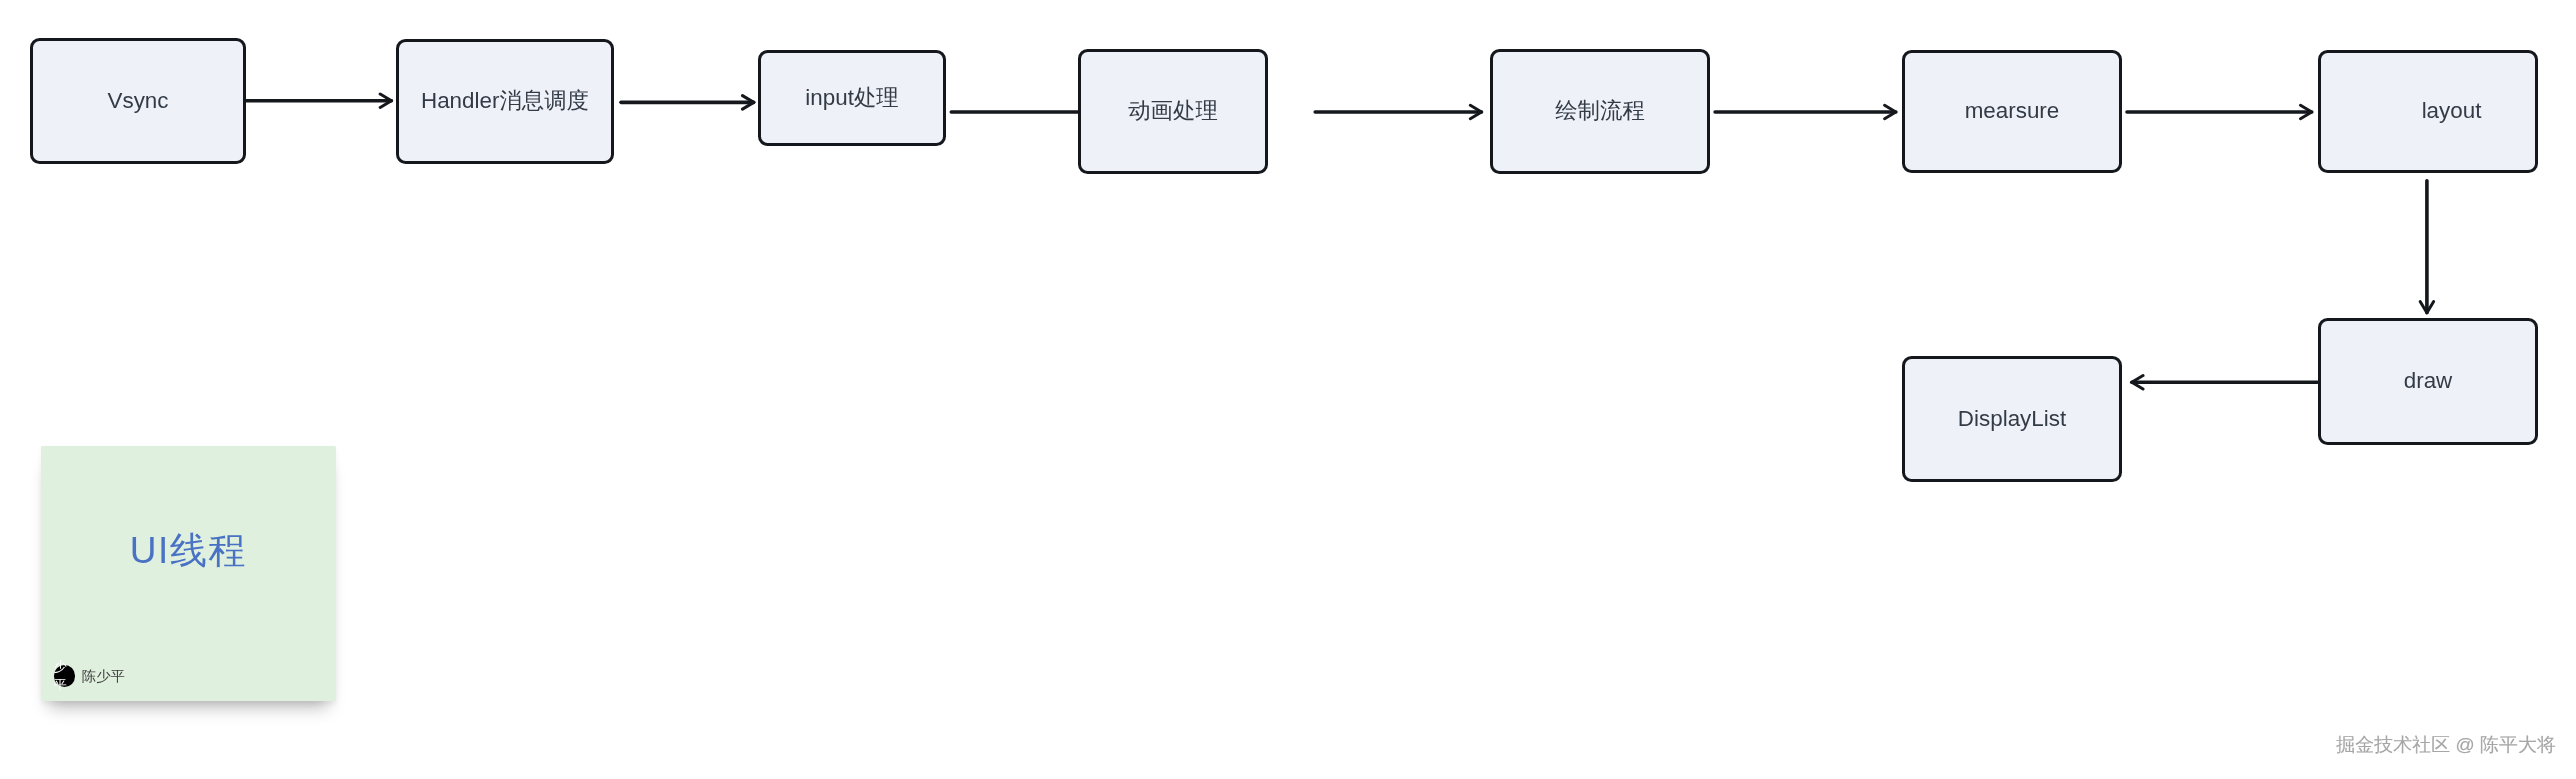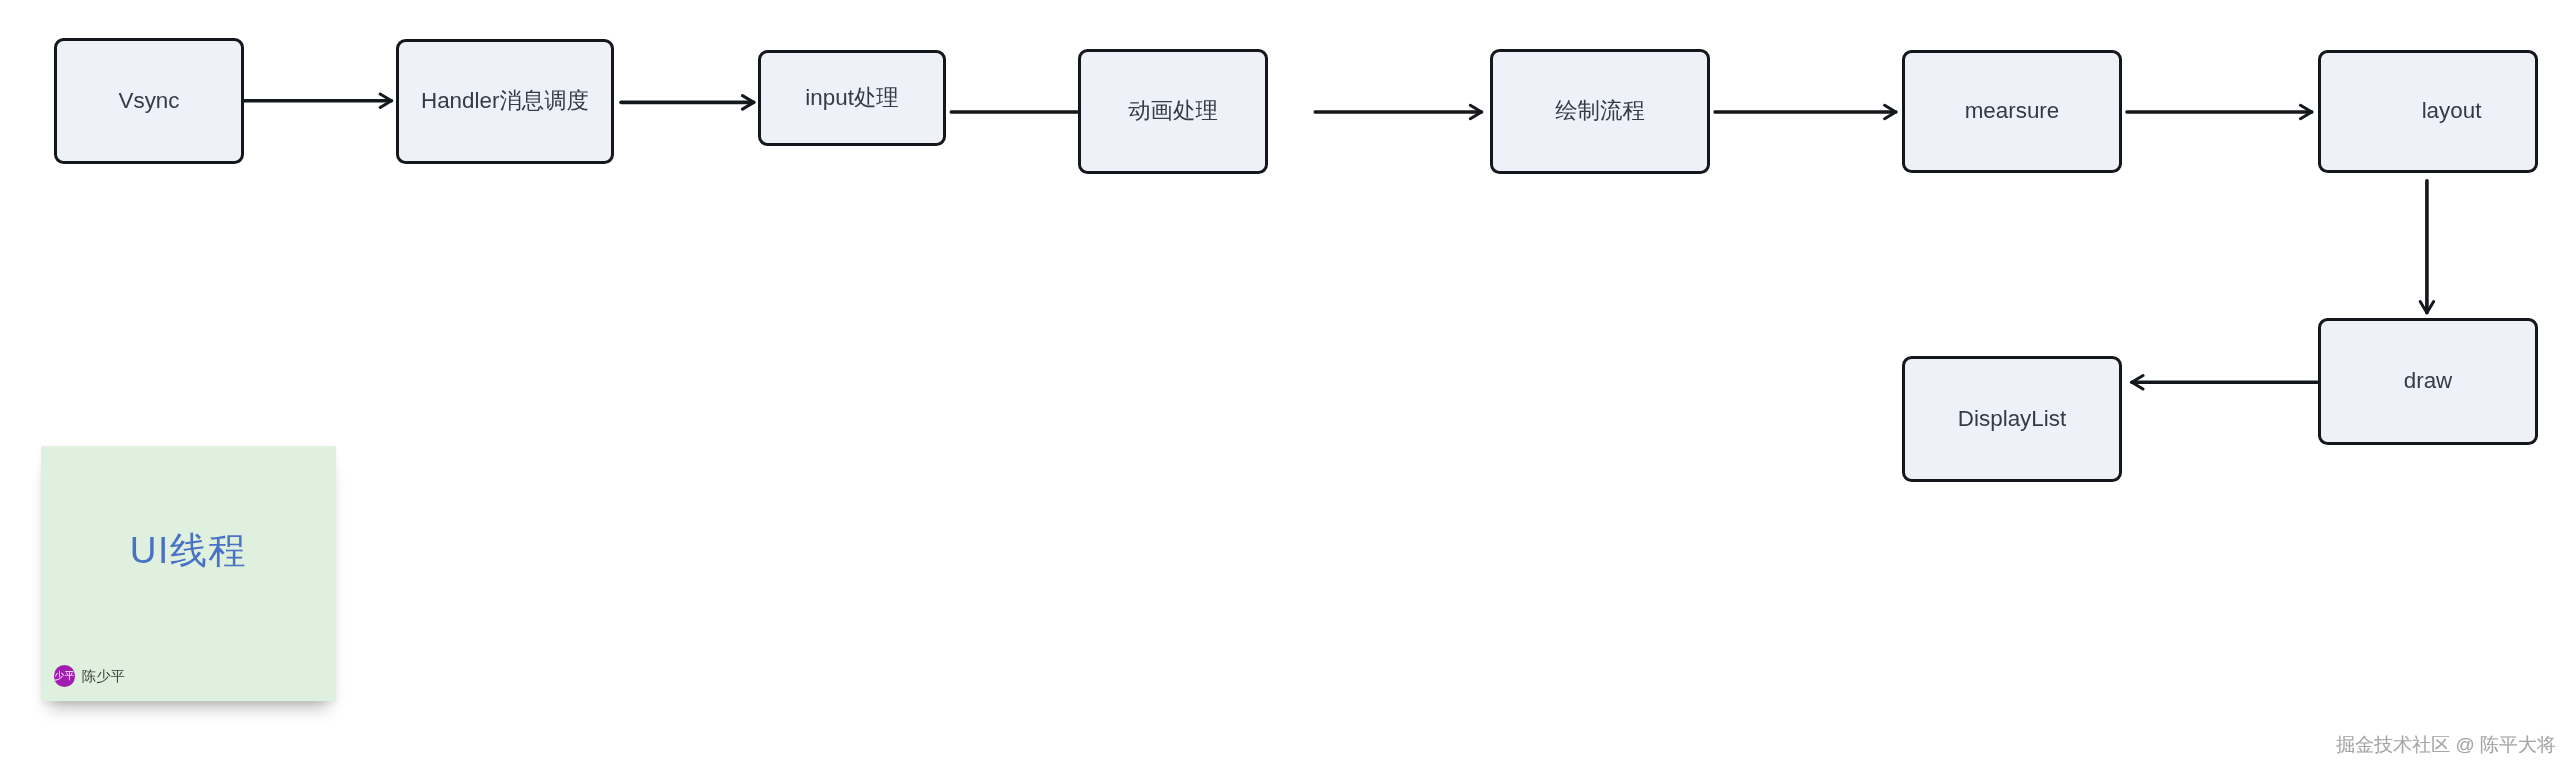--- a/index.html
+++ b/index.html
@@ -20,21 +20,21 @@
     border: 3.2px solid #14181d;
     border-radius: 9.6px;
     display: flex;
     align-items: center;
     justify-content: center;
     color: #333b46;
     font-size: 22.4px;
     line-height: 1;
     white-space: nowrap;
   }
-  .n-vsync       { left: 54px;   top: 38px;  width: 190px; height: 126px; }
+  .n-vsync       { left: 30px;   top: 38px;  width: 216px; height: 126px; }
   .n-handler     { left: 396px;  top: 39px;  width: 218px; height: 125px; text-align: right; }
   .n-input       { left: 758px;  top: 50px;  width: 188px; height: 96px; }
   .n-animation   { left: 1078px; top: 49px;  width: 190px; height: 125px; }
   .n-renderflow  { left: 1490px; top: 49px;  width: 220px; height: 125px; }
   .n-mearsure    { left: 1902px; top: 50px;  width: 220px; height: 123px; }
   .n-layout      { left: 2318px; top: 50px;  width: 220px; height: 123px; padding-left: 47px; }
   .n-draw        { left: 2318px; top: 318px; width: 220px; height: 127px; }
   .n-displaylist { left: 1902px; top: 320px; width: 220px; height: 126px; margin-top: 36px; }
 
   .arrows { position: absolute; left: 0; top: 0; width: 2576px; height: 779px; }
@@ -61,23 +61,23 @@
   .note-footer {
     position: absolute;
     left: 12.8px; bottom: 14.4px;
     display: flex;
     align-items: center;
     gap: 6.4px;
   }
   .note-avatar {
     width: 21.6px; height: 21.6px;
     border-radius: 50%;
-    background: #a21caf;
+    background: #000000;
     color: #ffffff;
-    font-size: 10px;
+    font-size: 13px;
     display: flex;
     align-items: center;
     justify-content: center;
     letter-spacing: 0.4px;
     flex: 0 0 auto;
   }
   .note-author {
     color: #3d3d3d;
     font-size: 14.4px;
     line-height: 1;

